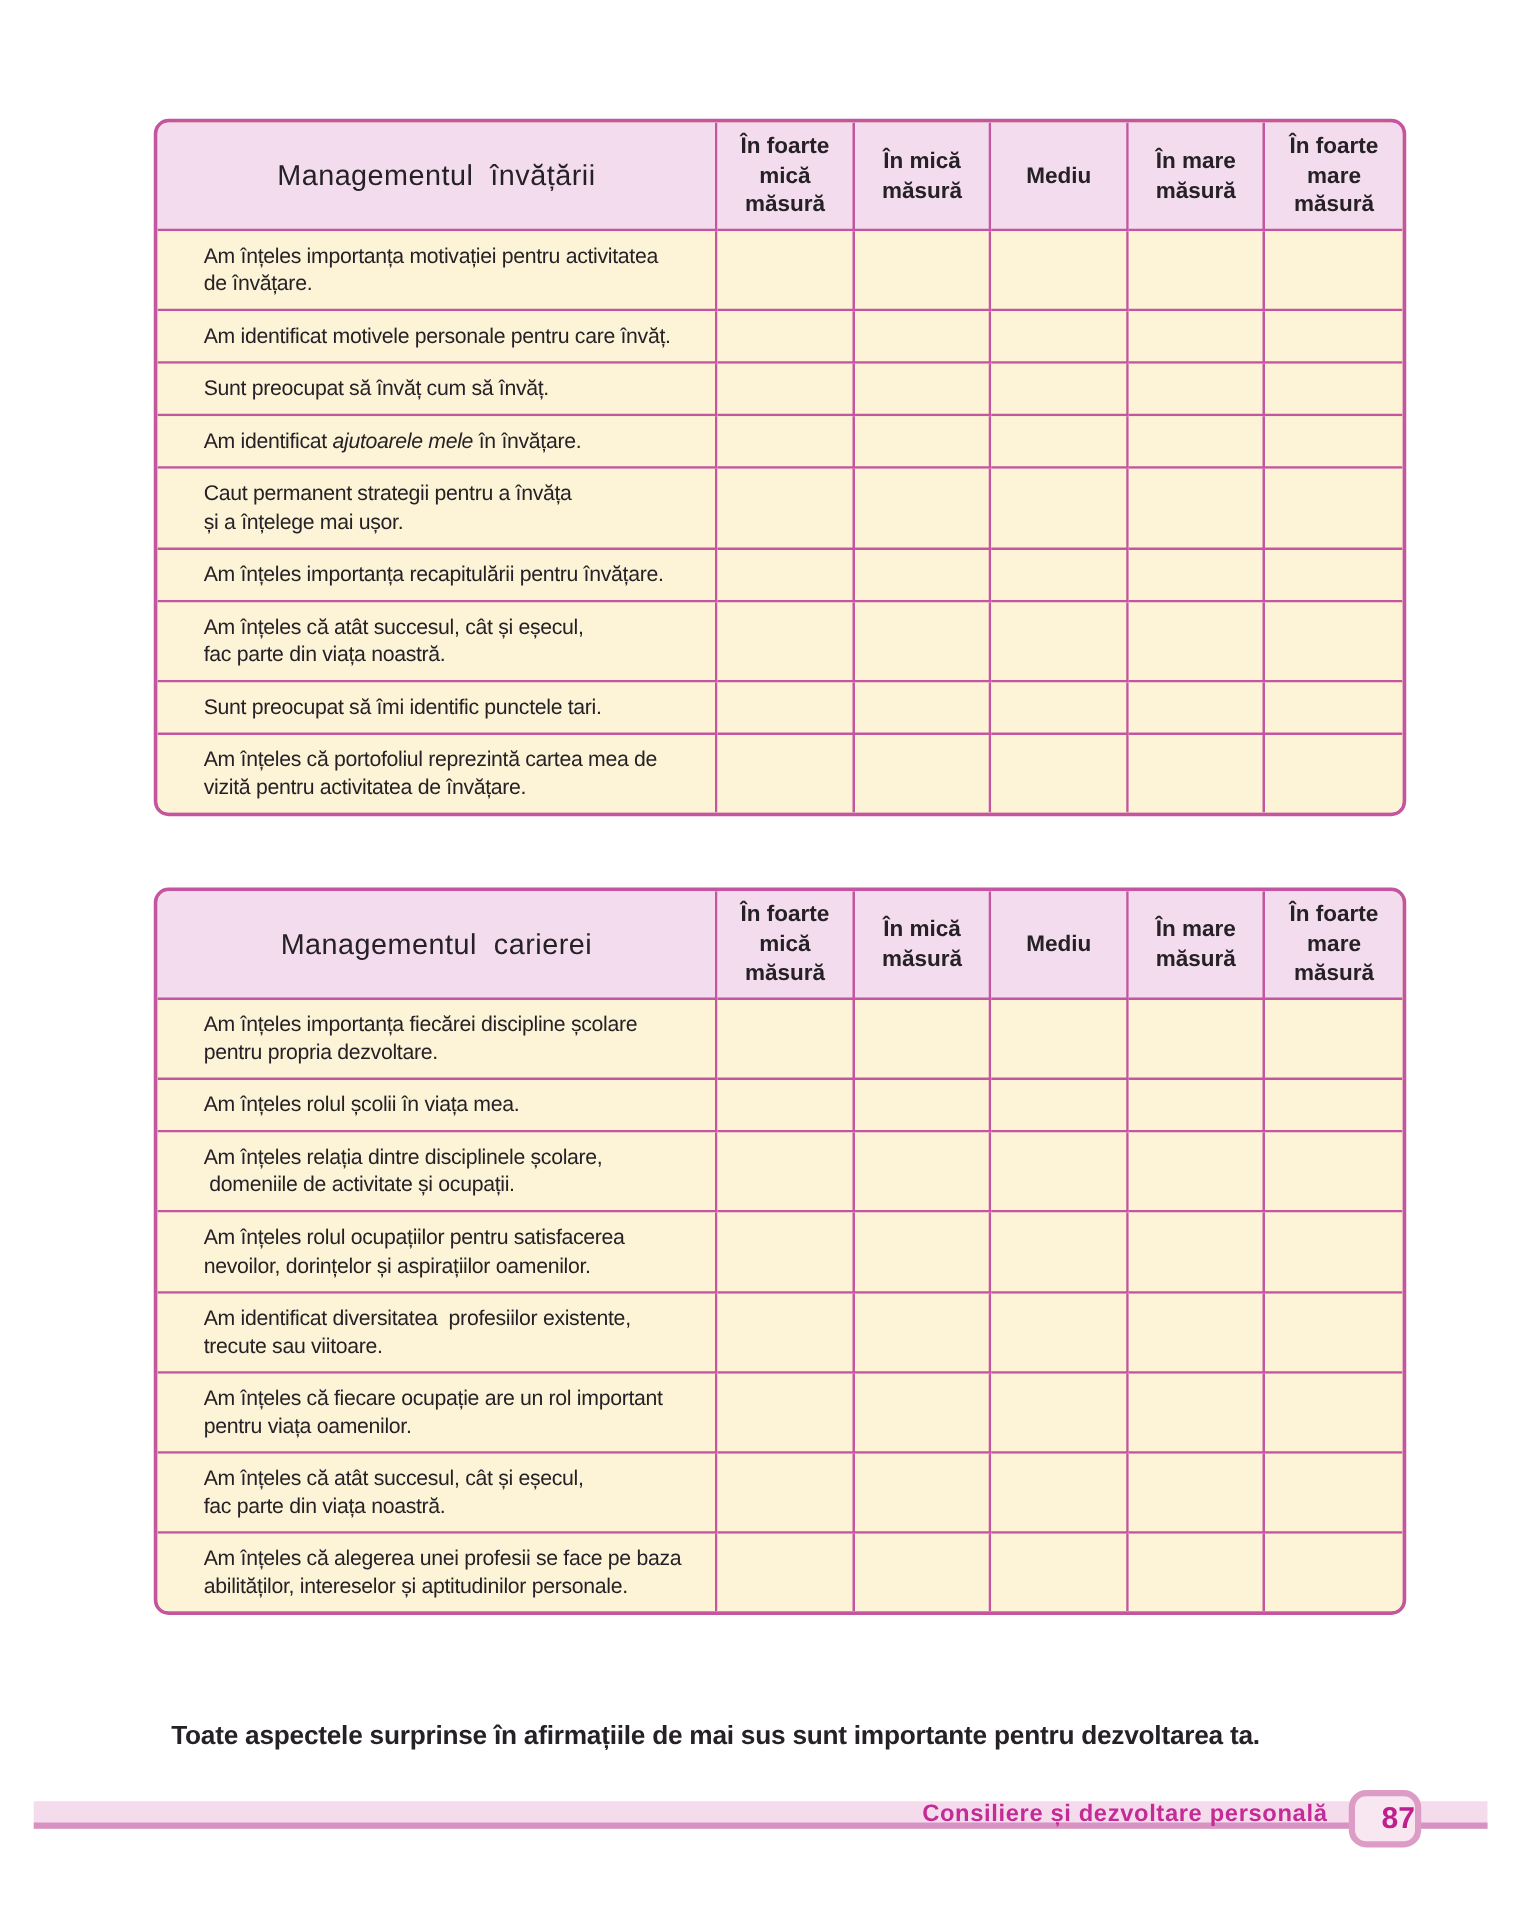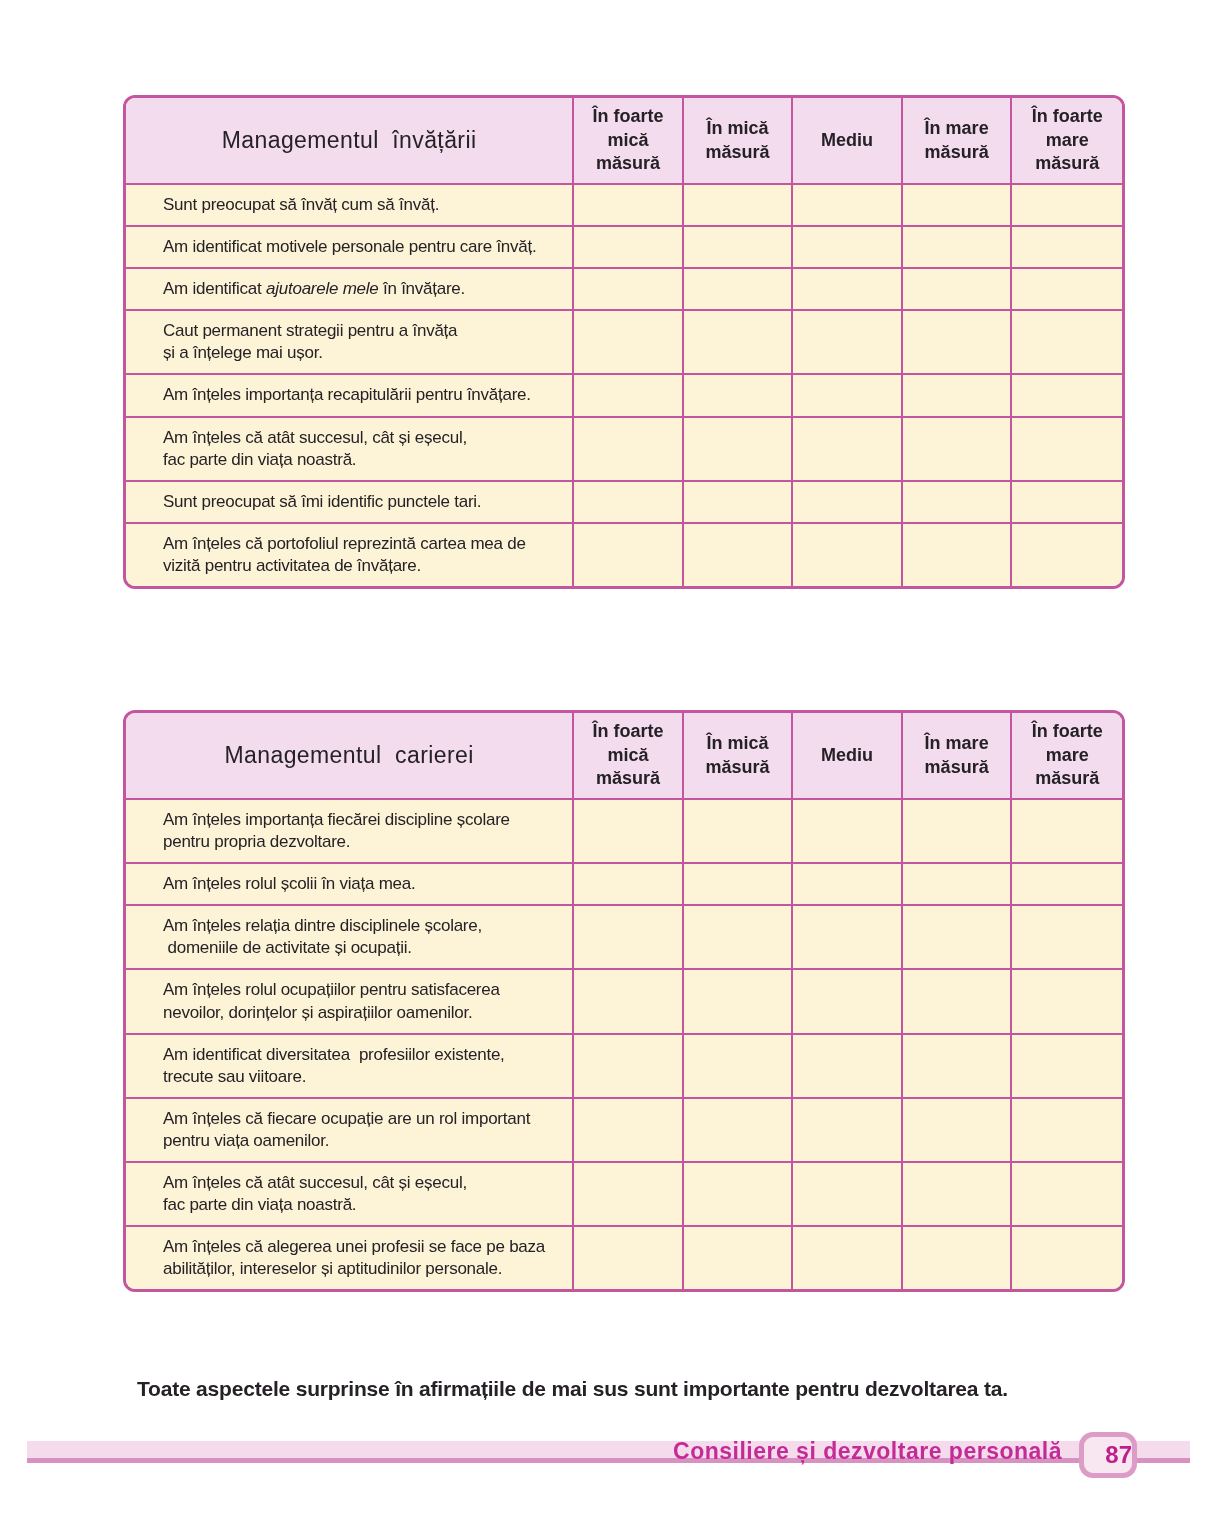--- a/index.html
+++ b/index.html
@@ -109,21 +109,21 @@
     background: var(--footer-bg);
     border-bottom: 5px solid var(--footer-line);
     z-index: 1;
   }
   .footer-label {
     display: block;
     height: 22px;
     line-height: 21px;
     text-align: right;
     padding-right: 128px;
-    font-size: 23px;
+    font-size: 19px;
     font-weight: bold;
     letter-spacing: 0.5px;
     color: var(--footer-text);
   }
   .page-badge {
     position: absolute;
     left: 1079px;
     top: 1432px;
     width: 58px;
     height: 46px;
@@ -161,29 +161,38 @@
             <th class="label-head">Managementul  învățării</th>
             <th class="scale-head">În foarte mică măsură</th>
             <th class="scale-head">În mică măsură</th>
             <th class="scale-head">Mediu</th>
             <th class="scale-head">În mare măsură</th>
             <th class="scale-head">În foarte mare măsură</th>
           </tr>
         </thead>
         <tbody>
           <tr>
+            <td class="statement">Am înțeles importanța motivației pentru activitatea
+de învățare.</td>
+            <td class="rating"></td>
+            <td class="rating"></td>
+            <td class="rating"></td>
+            <td class="rating"></td>
+            <td class="rating"></td>
+          </tr>
+          <tr>
+            <td class="statement">Am identificat motivele personale pentru care învăț.</td>
+            <td class="rating"></td>
+            <td class="rating"></td>
+            <td class="rating"></td>
+            <td class="rating"></td>
+            <td class="rating"></td>
+          </tr>
+          <tr>
             <td class="statement">Sunt preocupat să învăț cum să învăț.</td>
-            <td class="rating"></td>
-            <td class="rating"></td>
-            <td class="rating"></td>
-            <td class="rating"></td>
-            <td class="rating"></td>
-          </tr>
-          <tr>
-            <td class="statement">Am identificat motivele personale pentru care învăț.</td>
             <td class="rating"></td>
             <td class="rating"></td>
             <td class="rating"></td>
             <td class="rating"></td>
             <td class="rating"></td>
           </tr>
           <tr>
             <td class="statement"><span>Am identificat </span><em>ajutoarele mele</em><span> în învățare.</span></td>
             <td class="rating"></td>
             <td class="rating"></td>

